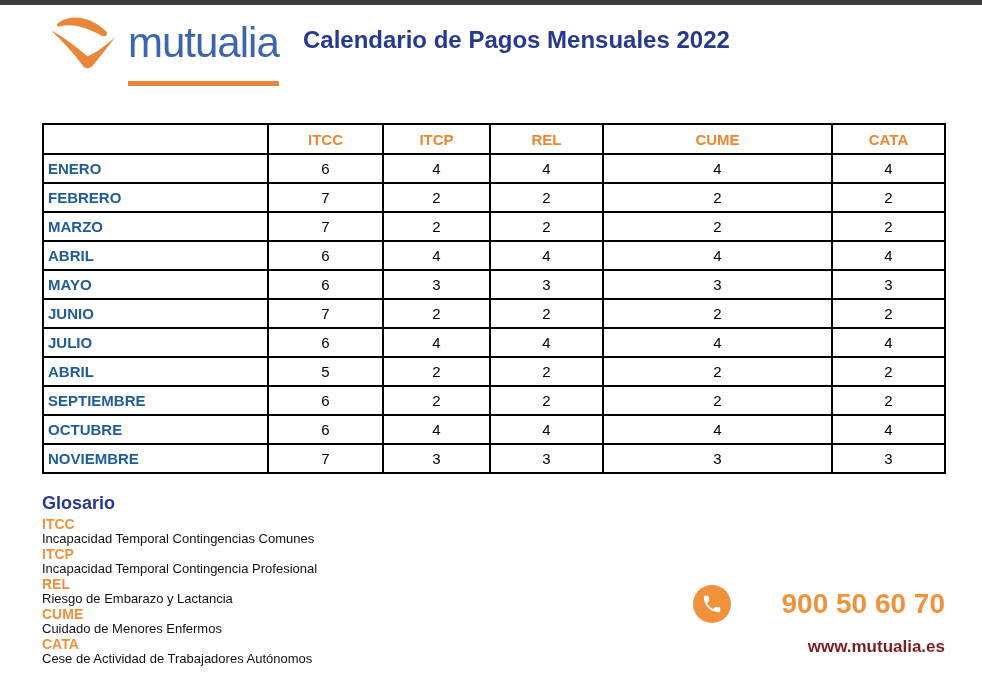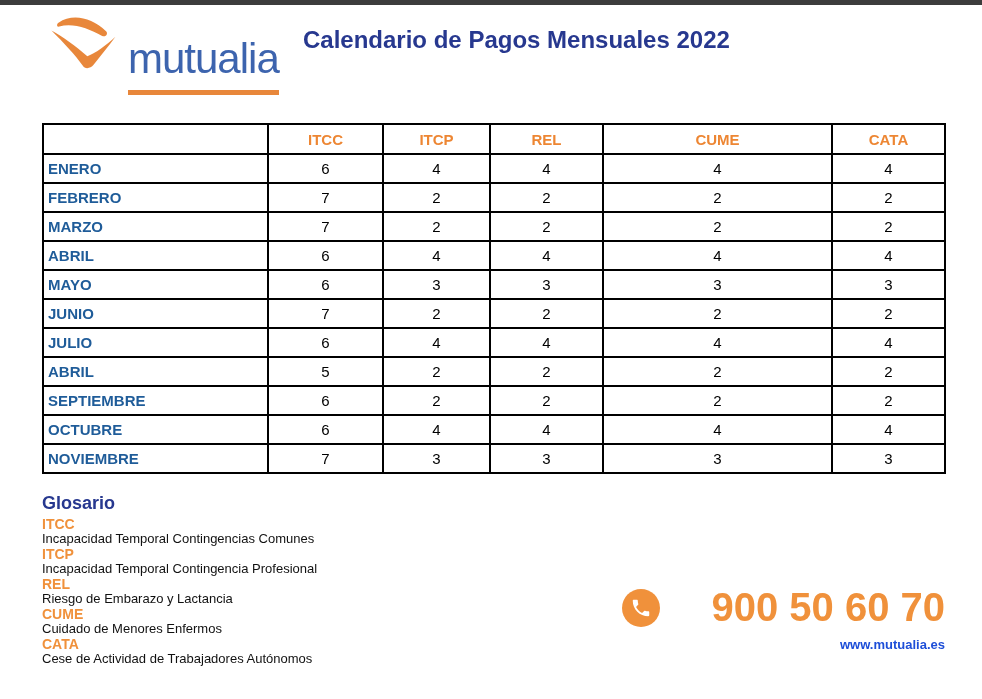--- a/index.html
+++ b/index.html
@@ -8,23 +8,23 @@
     background:#ffffff;
     font-family:"Liberation Sans", sans-serif;
   }
   .top-bar {
     position:absolute; top:0; left:0; width:982px; height:5px;
     background:#3c3c3c;
   }
   
   .logo-mark { position:absolute; left:46px; top:9px; width:78px; height:68px; }
   .logo-text {
-    position:absolute; left:128px; top:38px;
+    position:absolute; left:128px; top:22px;
     font-size:42px; font-weight:400; color:#3d64ae; letter-spacing:-1px;
-    border-bottom:5px solid #e8873b; padding-bottom:10px; line-height:42px;
+    border-bottom:5px solid #e8873b; padding-bottom:17px; line-height:42px;
   }
   .page-title {
     position:absolute; left:303px; top:26px; margin:0;
     font-size:24px; font-weight:bold; color:#27388f; white-space:nowrap;
   }
   
   .pay-table {
     position:absolute; left:42px; top:123px; width:902px;
     border-collapse:collapse; table-layout:fixed;
   }
@@ -52,27 +52,27 @@
   
   .phone-row {
     position:absolute; top:585px; right:37px;
     display:flex; align-items:center; gap:11px;
   }
   .phone-badge {
     width:38px; height:38px; border-radius:50%; background:#f0913b;
     display:flex; align-items:center; justify-content:center; flex:0 0 auto;
   }
   .phone-number {
-    font-size:40px; font-weight:bold; color:#f0913b; white-space:nowrap;
+    font-size:28px; font-weight:bold; color:#f0913b; white-space:nowrap;
     letter-spacing:0px;
     margin-left:40px;
   }
   .website {
     position:absolute; top:637px; right:37px;
-    font-size:13px; font-weight:bold; color:#1d4ed8; text-decoration:none;
+    font-size:17px; font-weight:bold; color:#7f1d1d; text-decoration:none;
   }
 </style>
 </head>
 <body>
 
 <div class="top-bar"></div>
 
 <span class="logo-mark">
   <svg width="78" height="68" viewBox="0 0 100 84" xmlns="http://www.w3.org/2000/svg" aria-hidden="true">
     <path fill="#e8873b" d="M16 16 C 34 4, 58 9, 77 27 C 80 30, 77 35, 72 33 C 54 23, 34 16, 17 21 C 14 22, 13 18, 16 16 Z"></path>

